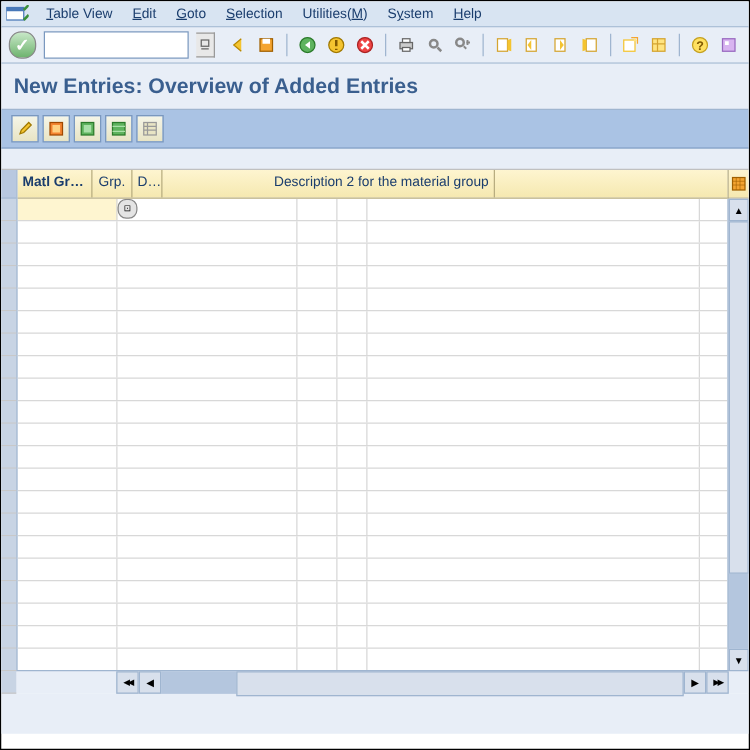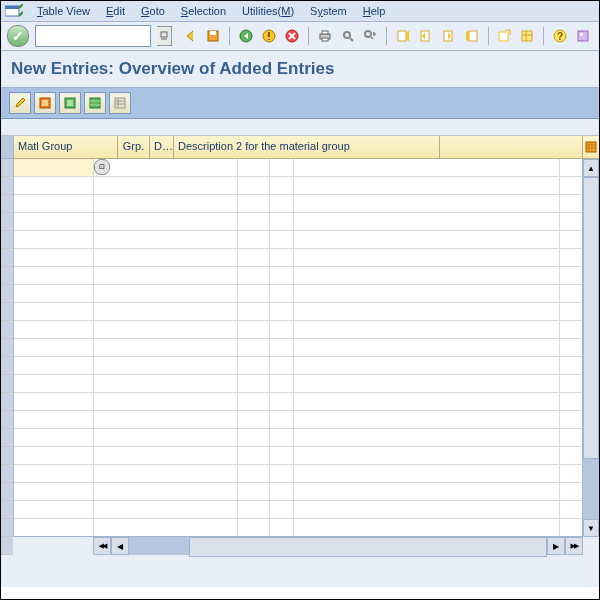--- a/index.html
+++ b/index.html
@@ -241,24 +241,24 @@
         <div class="sel-cell"></div>
         <div class="sel-cell"></div>
         <div class="sel-cell"></div>
         <div class="sel-cell"></div>
         <div class="sel-cell"></div>
       </div>
   </div>
   <div class="tbl-body">
     <div style="display:flex">
       <div class="col-hdrs" id="col-hdrs" style="flex:1">
-          <div class="col-hdr" style="width: 104px;">Matl Group</div>
+          <div class="col-hdr" style="width: 60px; font-weight: bold;">Matl Group</div>
           <div class="col-hdr" style="width: 32px; text-align: center;">Grp.</div>
           <div class="col-hdr" style="width: 24px;">D...</div>
-          <div class="col-hdr" style="width: 266px;">Description 2 for the material group</div>
+          <div class="col-hdr" style="width: 266px; text-align: right;">Description 2 for the material group</div>
         </div>
       <div class="cfg-col">
           <svg width="12" height="12">
             <rect x="1" y="1" width="10" height="10" fill="#f4a430" stroke="#a06000"></rect>
             <path d="M1 4h10M1 7h10M4 1v10M7 1v10" stroke="#a06000" stroke-width="0.5"></path>
           </svg>
         </div>
     </div>
     <div style="display:flex;height:378px">
       <div class="rows" id="rows" style="flex:1">

